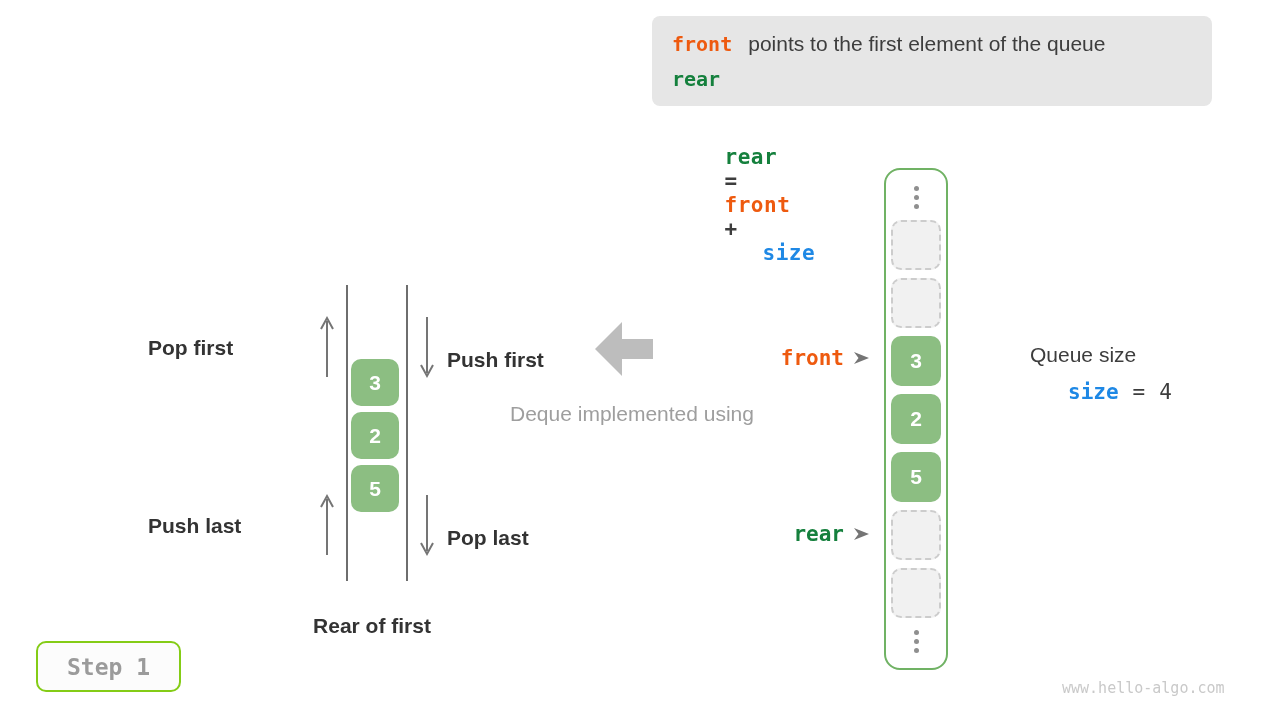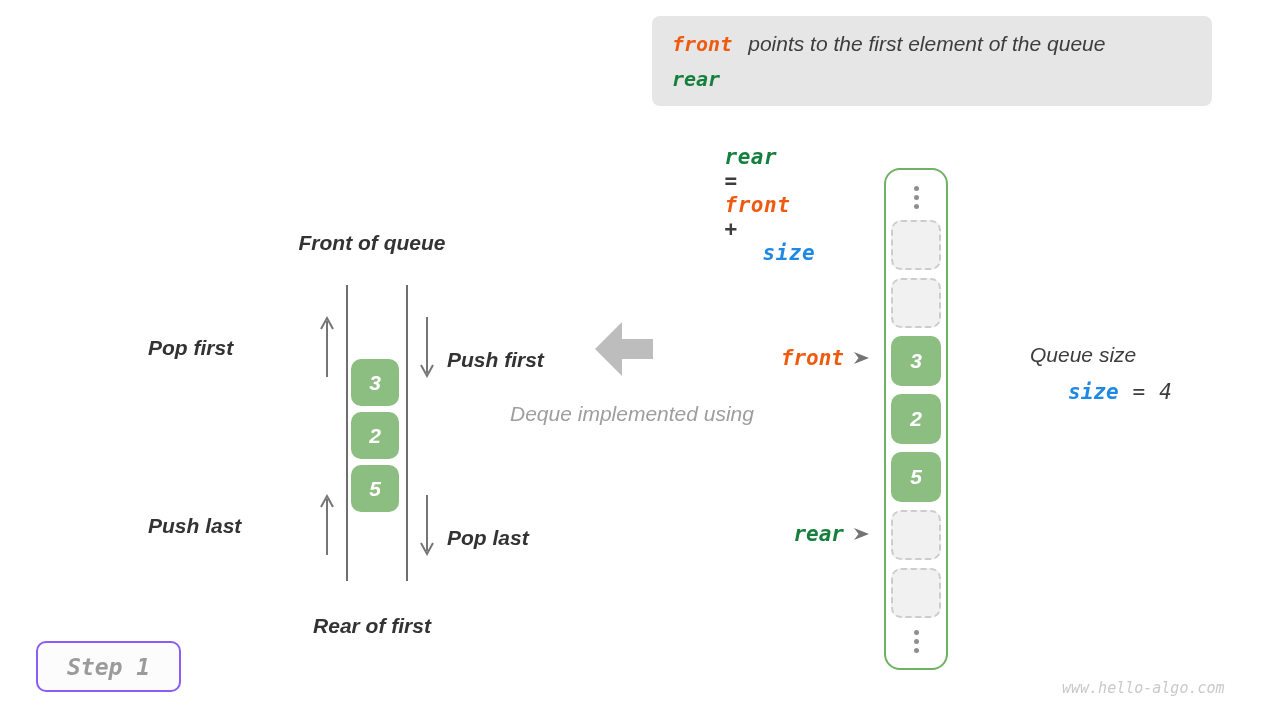--- a/index.html
+++ b/index.html
@@ -5,21 +5,20 @@
   * { margin: 0; padding: 0; box-sizing: border-box; }
   html, body { background: #ffffff; }
   #canvas {
     position: relative;
     width: 1280px;
     height: 720px;
     background: #ffffff;
     overflow: hidden;
     font-family: "Liberation Sans", sans-serif;
     color: #3d3d3d;
-    font-style: italic;
   }
   .abs { position: absolute; }
   .mono { font-family: "DejaVu Sans Mono", monospace; font-weight: bold; }
   .orange { color: #ee5a0f; }
   .teal   { color: #15803d; }
   .blue   { color: #1e88e5; margin-left: 38px; }
   .dark   { color: #3d3d3d; }
 
   
   .info-box {
@@ -95,21 +94,21 @@
   .rear-pointer  { left: 738px; top: 520px; }
 
   
   .queue-size-title { left: 1030px; top: 343px; font-size: 21px; color: #3d3d3d; }
   .queue-size-line  { left: 1030px; top: 380px; font-size: 21px; display: flex; gap: 14px; align-items: baseline; }
   .queue-size-line .plain { font-family: "DejaVu Sans Mono", monospace; color: #3d3d3d; }
 
   
   .step-badge {
     left: 36px; top: 641px; width: 145px; height: 51px;
-    background: #fcfcfc; border: 2px solid #8b5cf6; border-radius: 10px;
+    background: #fcfcfc; border: 2px solid #84cc16; border-radius: 10px;
     display: flex; align-items: center; justify-content: center;
     color: #9b9b9b; font-size: 23px;
   }
 
   
   .watermark {
     left: 1062px; top: 679px;
     font-family: "DejaVu Sans Mono", monospace;
     font-size: 15px; color: #c9c9c9; font-weight: normal;
   }
@@ -130,21 +129,20 @@
   </div>
 
   <div class="abs formula mono">
     <span class="teal">rear</span>
     <span class="dark">=</span>
     <span class="orange">front</span>
     <span class="dark">+</span>
     <span class="blue">size</span>
   </div>
 
-  <div class="abs label-bold front-of-queue">Front of queue</div>
   <div class="abs label-bold rear-of-queue">Rear of first</div>
 
   <div class="abs channel-line line-left"></div>
   <div class="abs channel-line line-right"></div>
 
   <div class="abs stack-box" style="top:359px;">3</div>
   <div class="abs stack-box" style="top:412px;">2</div>
   <div class="abs stack-box" style="top:465px;">5</div>
 
   <div class="abs label-bold op-label-left pop-first">Pop first</div>

